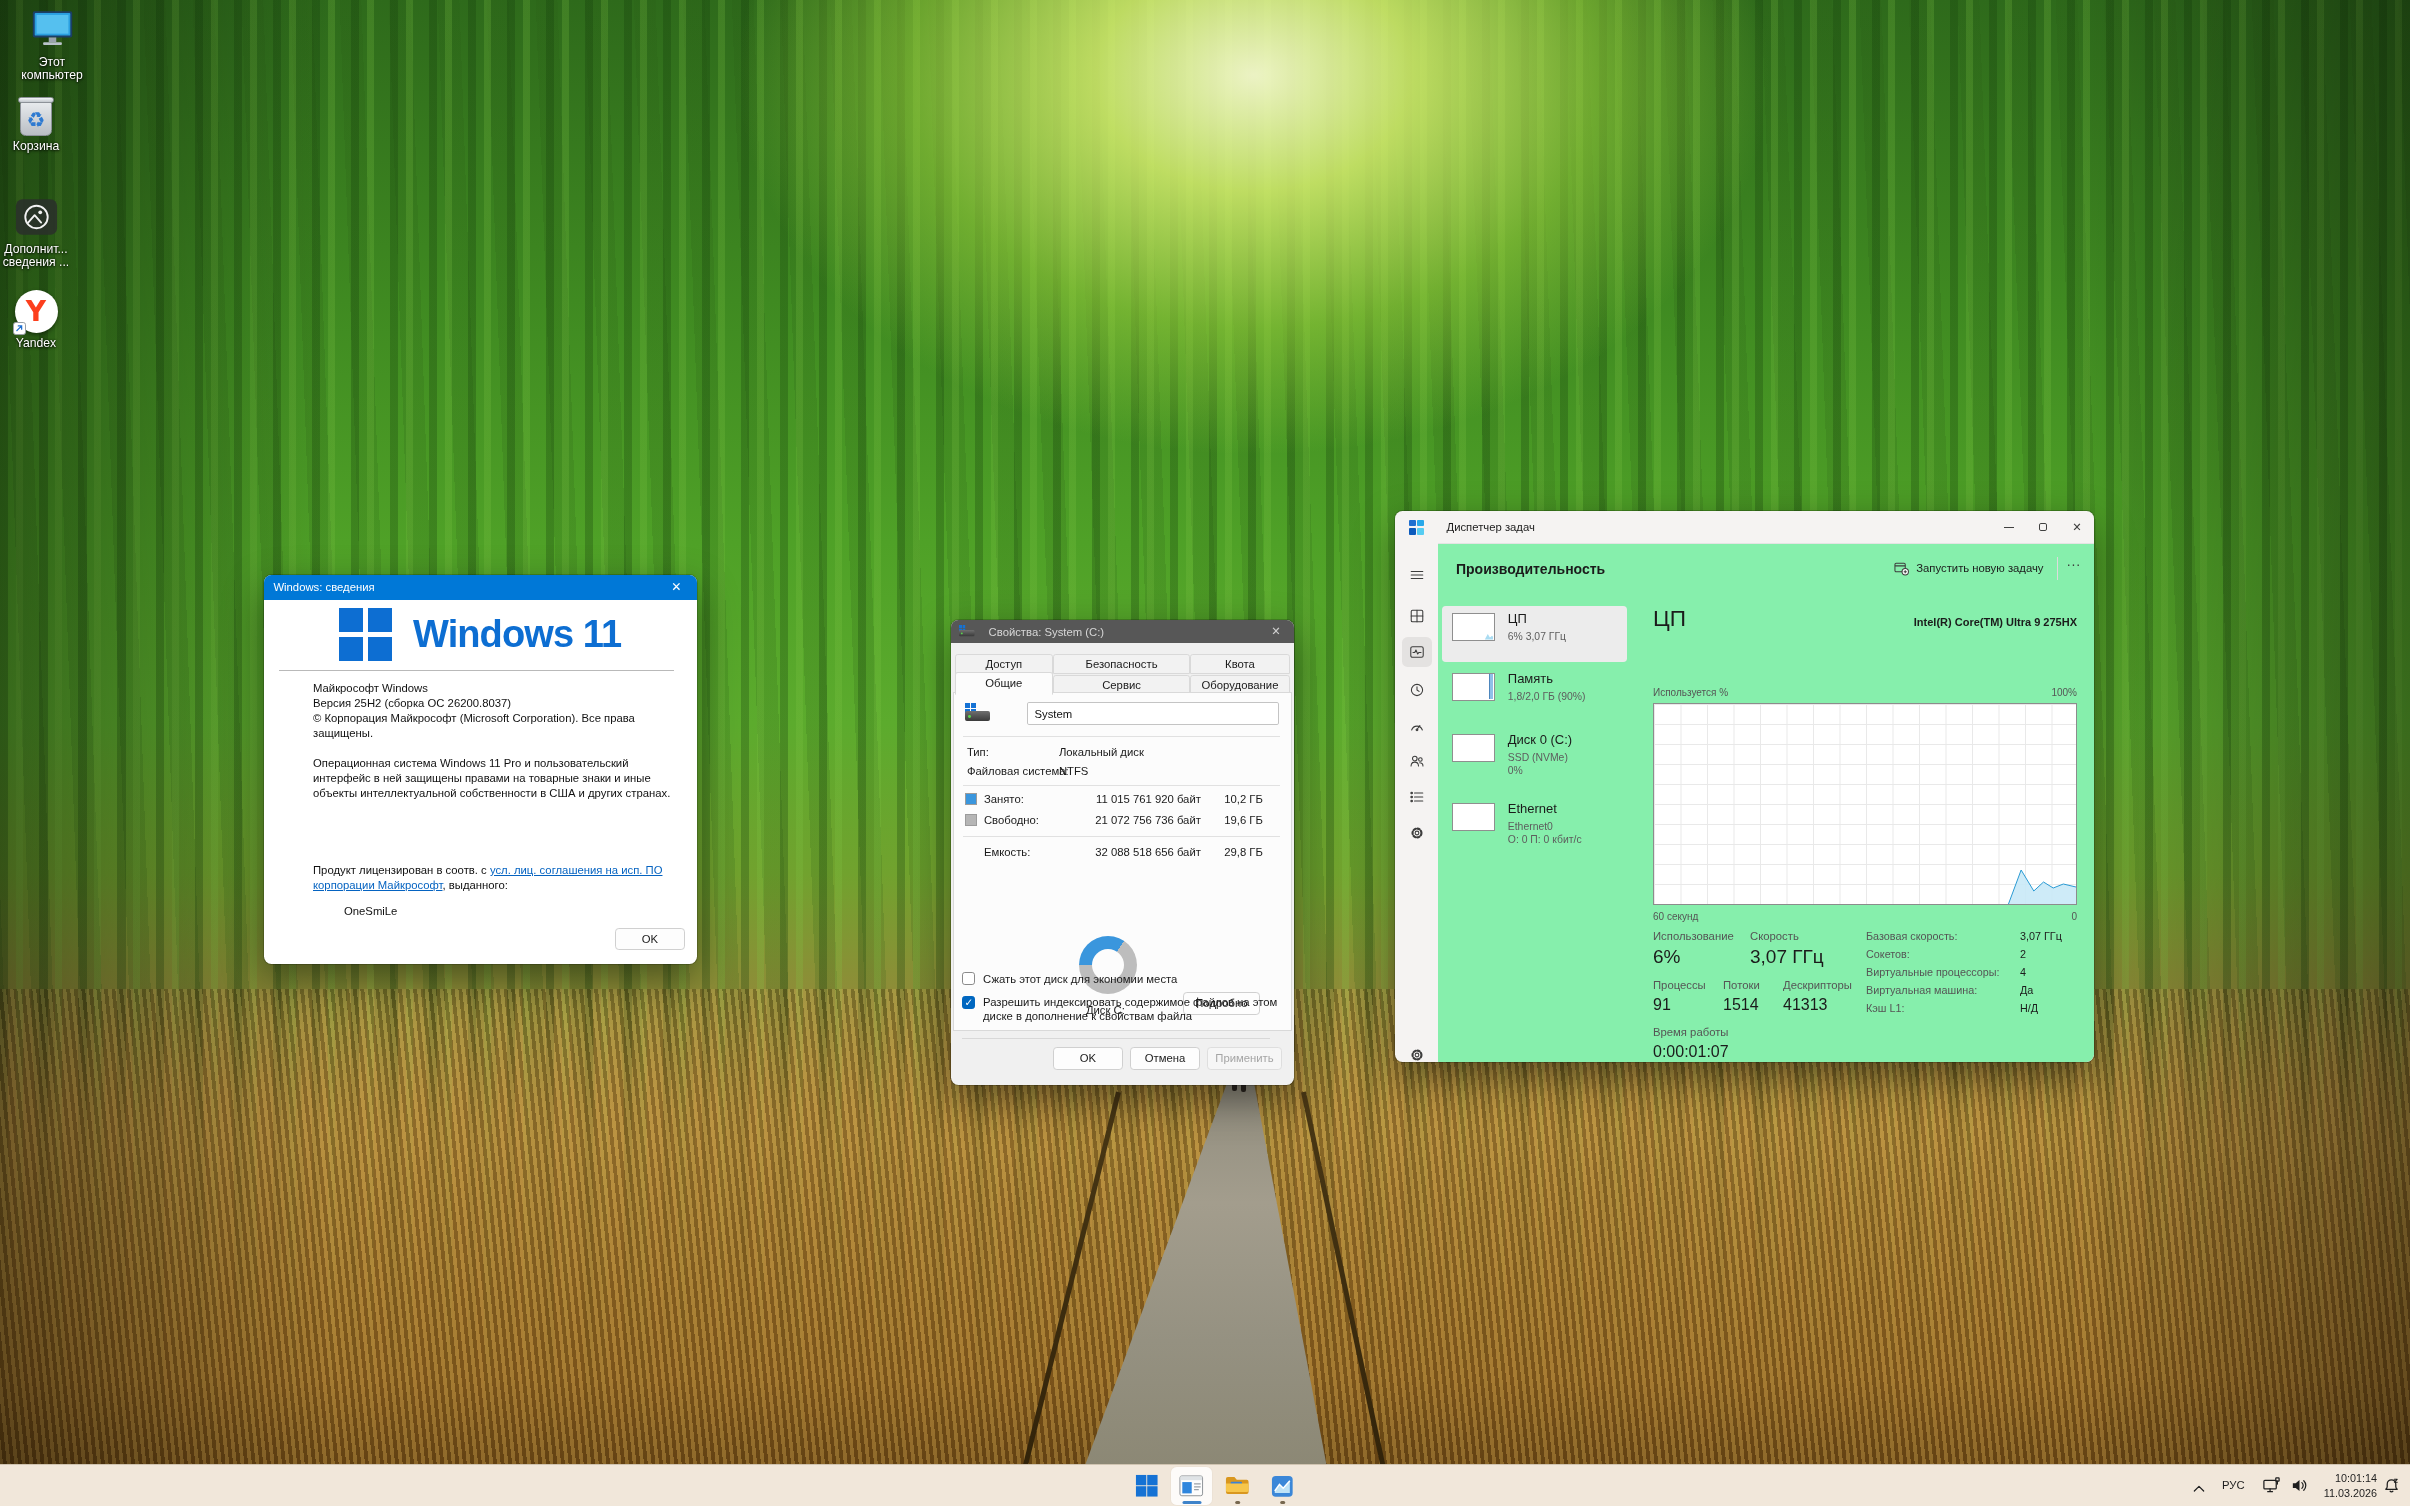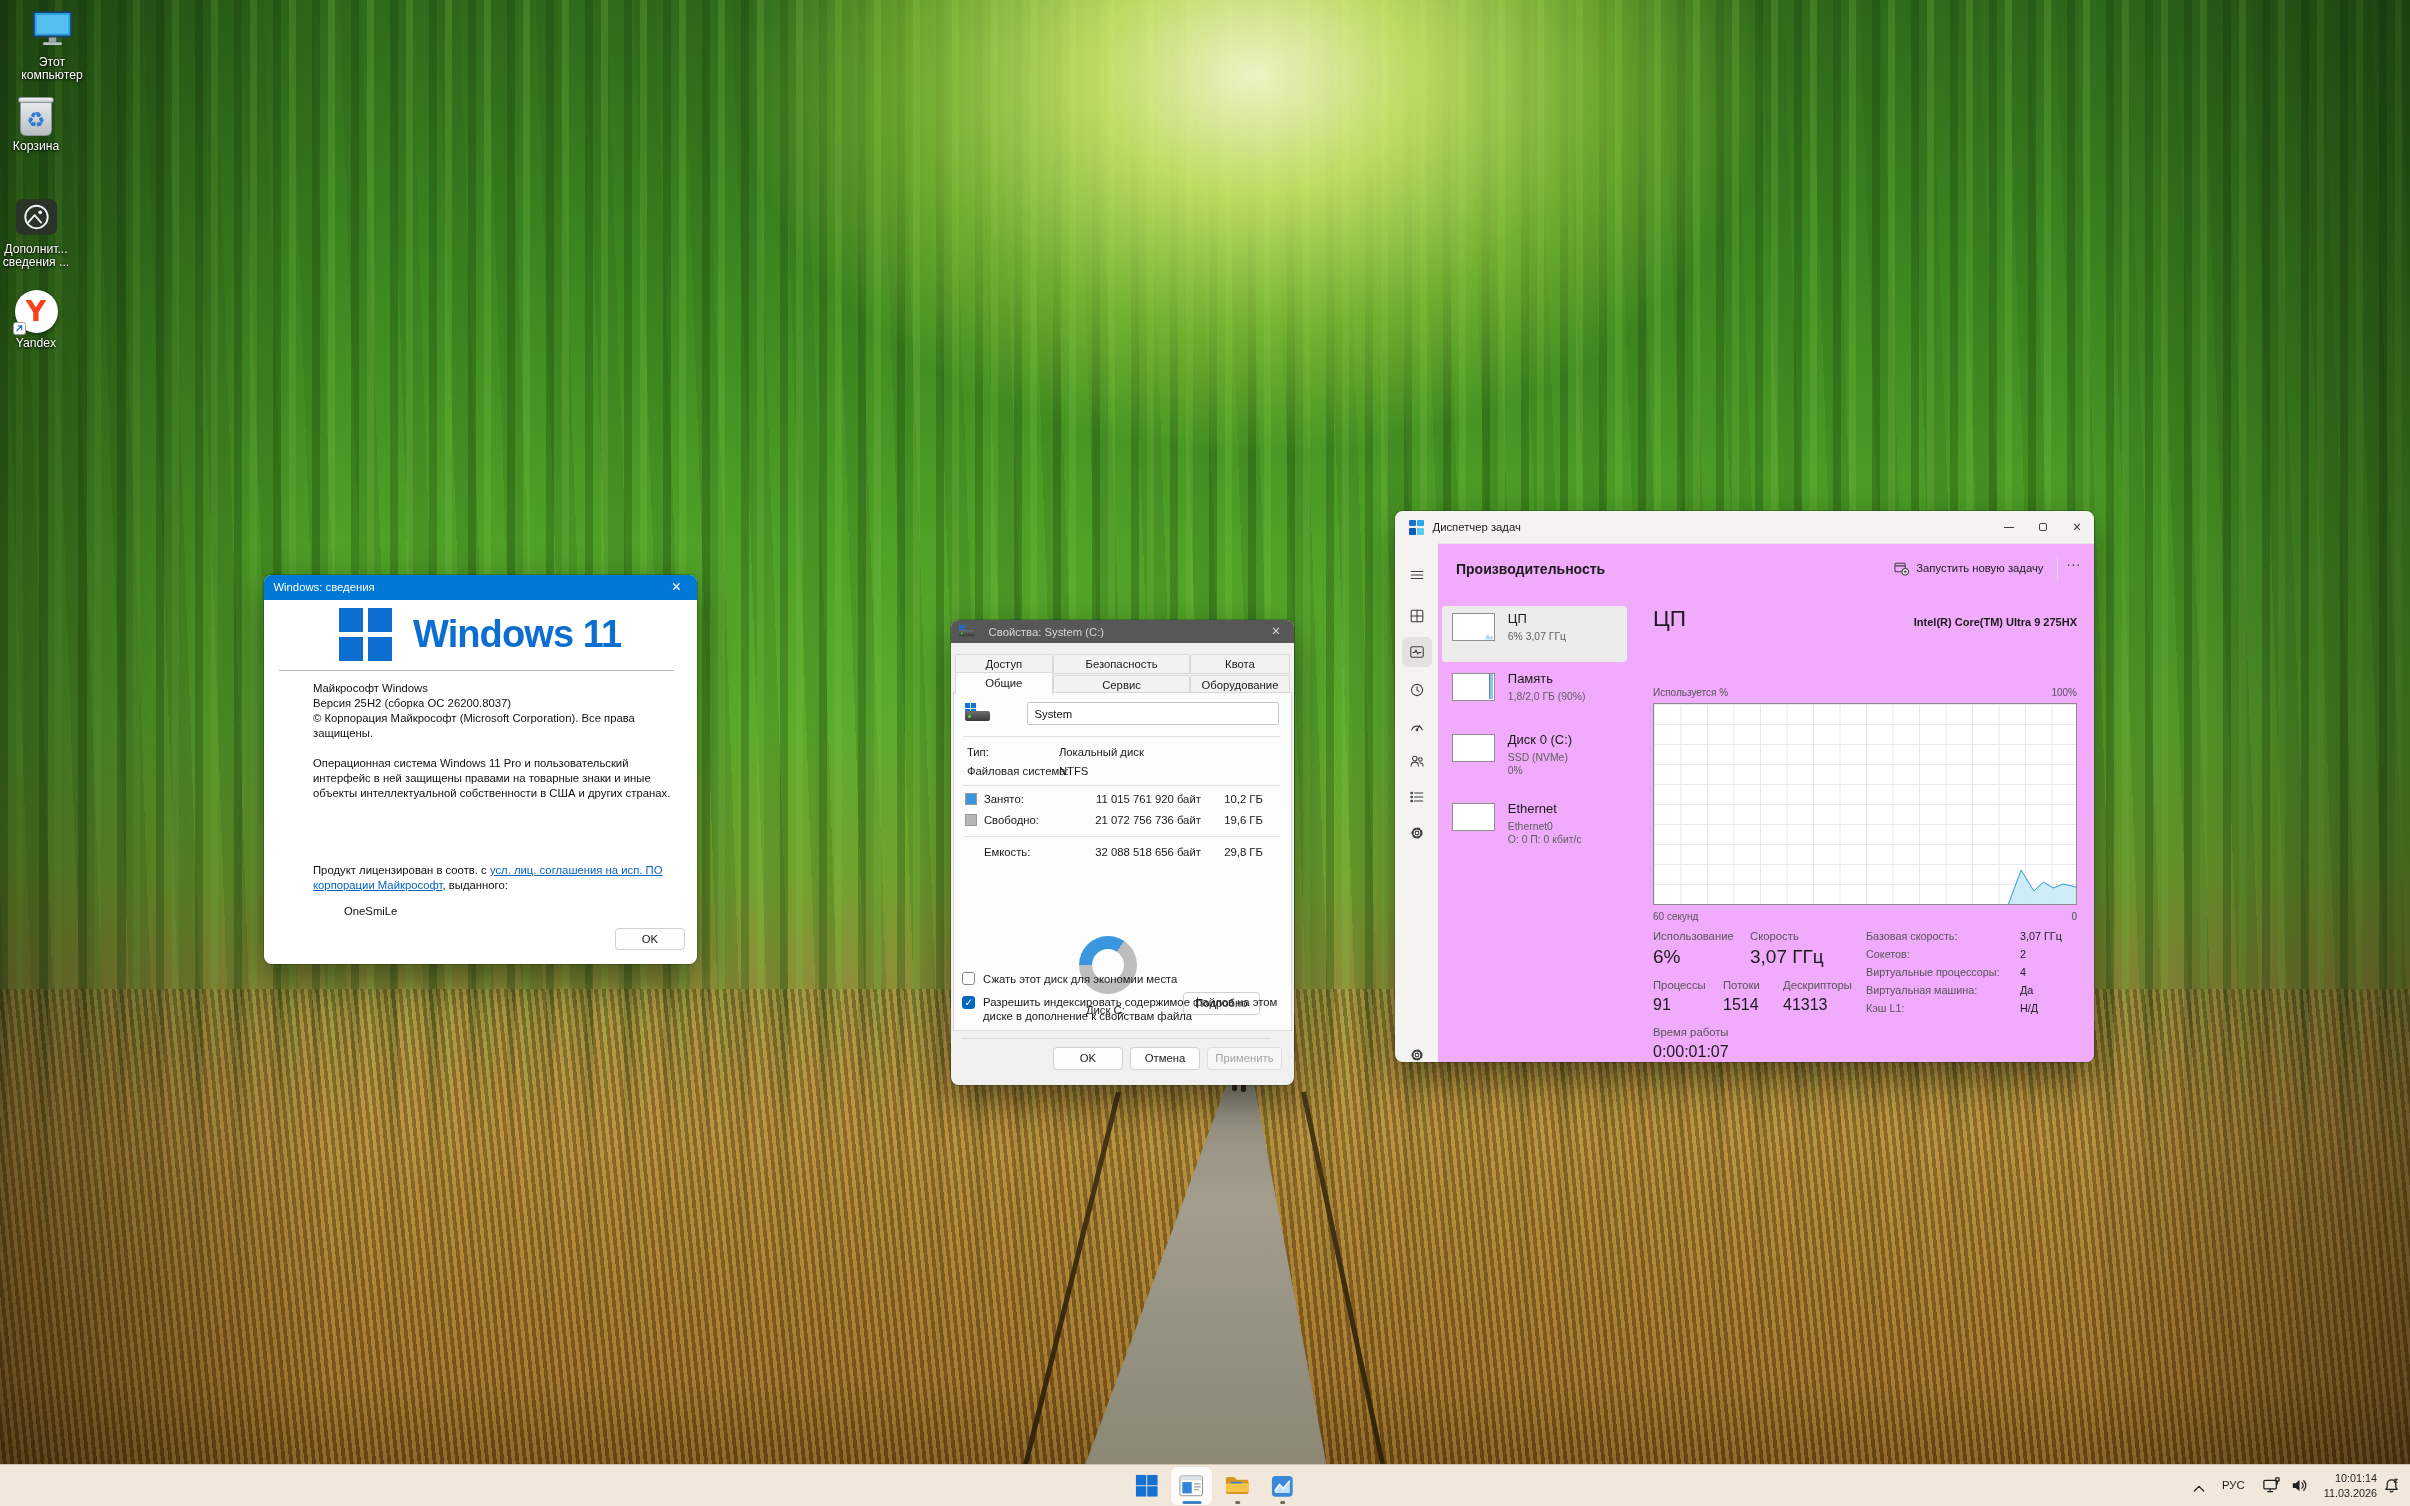--- a/index.html
+++ b/index.html
@@ -73,33 +73,33 @@
   .swatch { position:absolute; width:12.2px; height:12.2px; border:0.9px solid #9b9b9b; }
   .pr-input { position:absolute; left:73px; top:9.4px; width:252px; height:22.6px; border:0.9px solid #c4c4c4; border-radius:1.9px; background:#fff; font-size:11.3px; padding:0 6.6px; color:#111; font-family:inherit; }
   .donut { position:absolute; left:125px; top:243px; width:58px; height:58px; border-radius:50%; }
   .donut .hole { position:absolute; left:13px; top:13px; width:32px; height:32px; border-radius:50%; background:#fcfcfc; }
   .chk { position:absolute; width:13px; height:13px; border:0.9px solid #8a8a8a; border-radius:2.8px; background:#fff; cursor:pointer; }
   .chk.on { background:#0067c0; border-color:#0067c0; color:#fff; font-size:10.4px; line-height:12.2px; text-align:center; }
   .chk-lbl { position:absolute; font-size:11.3px; color:#1a1a1a; line-height:14px; }
 
   
   .tm { left:1395px; top:511px; width:699px; height:551px; background:#f5f3f2; }
-  .tm-title { height:32px; display:flex; align-items:center; padding-left:14px; }
+  .tm-title { height:32px; display:flex; align-items:center; padding-left:14px;gap:14px; }
   .tm-title .t { font-size:11.3px; color:#1b1b1b; margin-left:8.5px; }
   .tm-appico { width:15px; height:15px; display:grid; grid-template-columns:1fr 1fr; grid-template-rows:1fr 1fr; gap:1.9px; }
   .tm-appico i { border-radius:0.9px; }
   .tm-ctrl { position:absolute; top:0; height:32px; width:34px; display:flex; align-items:center; justify-content:center; color:#404040; cursor:pointer; }
   .tm-min i { width:9.4px; height:0.9px; background:#404040; display:block; }
   .tm-max i { width:8.5px; height:8.5px; border:0.9px solid #404040; border-radius:1.9px; display:block; }
   .tm-close { font-size:11.3px; }
   .tm-rail { position:absolute; left:0; top:32px; bottom:0; width:43px; }
   .rail-ic { position:absolute; left:6.6px; width:30px; height:30px; display:flex; align-items:center; justify-content:center; border-radius:5.6px; cursor:pointer; }
   .rail-ic.sel { background:#e4e2e1; }
   .rail-ic svg { stroke:#3d3d3d; fill:none; stroke-width:1.2; stroke-linecap:round; stroke-linejoin:round; }
-  .tm-content { position:absolute; left:43px; top:32px; right:0; bottom:0; background:#f0abfc; border-top:0.9px solid #e4e4e4; border-radius:0 0 7.5px 0; }
+  .tm-content { position:absolute; left:43px; top:32px; right:0; bottom:0; background:#86efac; border-top:0.9px solid #e4e4e4; border-radius:0 0 7.5px 0; }
   .tm-header { position:absolute; left:0; right:0; top:0; height:49px; display:flex; align-items:center; }
   .tm-page { font-size:14px; font-weight:700; color:#1b1b1b; margin-left:18px; }
   .runtask { position:absolute; right:43px; top:11.3px; height:26px; display:flex; align-items:center; gap:7.5px; padding:0 7.5px; border-radius:3.8px; font-size:11.3px; color:#1b1b1b; cursor:pointer; }
   .runtask svg { stroke:#3d3d3d; fill:none; stroke-width:1.1; }
   .vline { position:absolute; width:0.9px; background:#dcdcdc; }
   .more { position:absolute; right:13px; top:9.4px; font-size:14px; letter-spacing:0.9px; color:#3d3d3d; cursor:pointer; }
   .metric { position:absolute; left:3.8px; width:185px; border-radius:3.8px; cursor:pointer; }
   .metric.sel { background:#ececec; }
   .thumb { position:absolute; left:10.4px; top:6.6px; width:43px; height:28px; background:#fff; border:0.9px solid #8f8f8f; }
   .thumb .cpu-mini { position:absolute; right:0.9px; bottom:0; width:8.5px; height:6.6px; background:#aadcf2; clip-path:polygon(0 100%, 35% 15%, 60% 70%, 85% 40%, 100% 60%, 100% 100%); }

